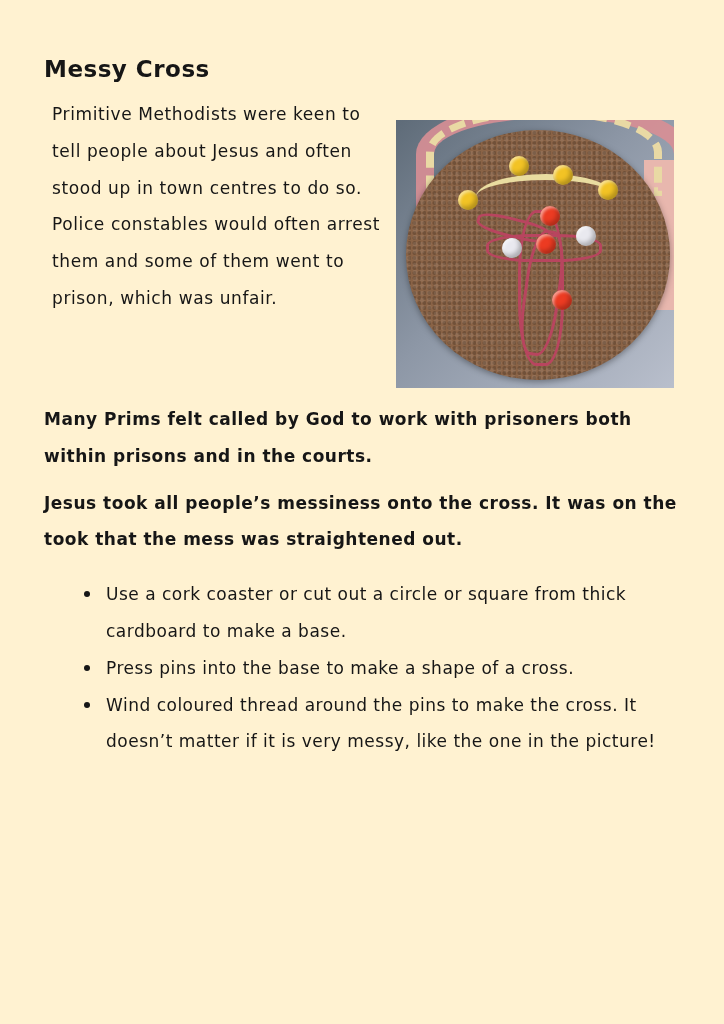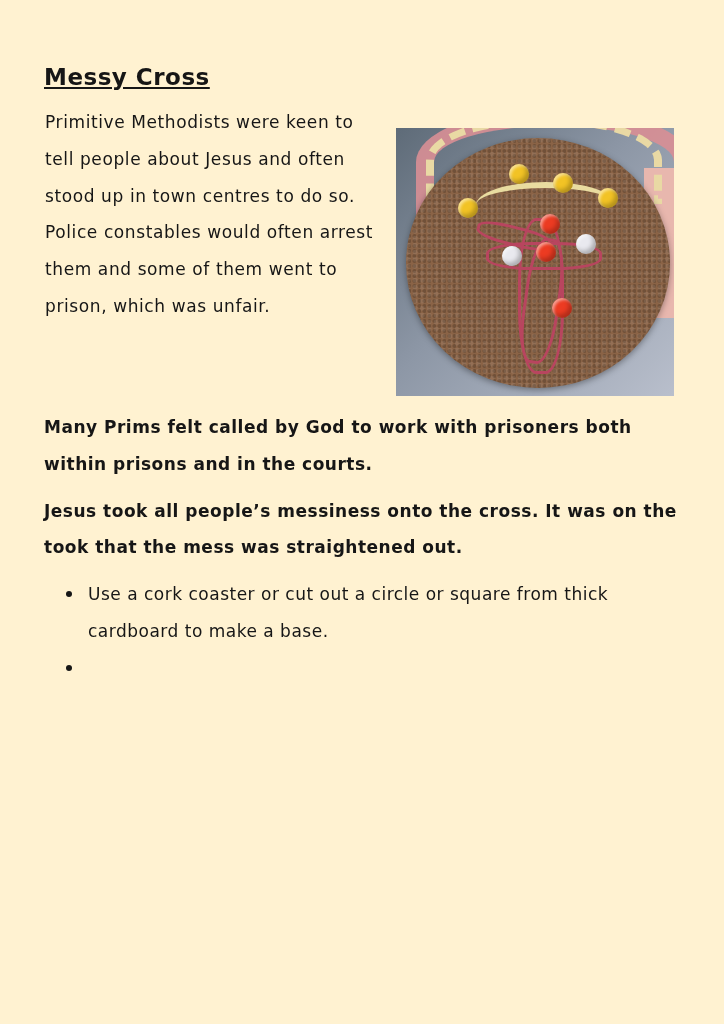--- a/index.html
+++ b/index.html
@@ -19,34 +19,33 @@
     position: absolute;
     left: 44px;
     top: 50px;
     width: 636px;
   }
   .title {
     font-family: "DejaVu Sans", sans-serif;
     font-weight: bold;
     font-size: 23px;
     letter-spacing: 0.5px;
-    margin: 12px 0 12px 0;
+    margin: 4px 0 12px 0;
     line-height: 30px;
-    text-decoration: underline;
   }
   .intro-wrap {
     position: relative;
     height: 305px;
   }
   .intro {
     width: 340px;
     font-size: 17px;
     line-height: 36.8px;
     letter-spacing: 0.6px;
-    margin: 1px;
+    margin: 8px;
   }
   .photo {
     position: absolute;
     left: 352px;
     top: 24px;
     width: 278px;
     height: 268px;
     background: linear-gradient(135deg, #5e6b78 0%, #8d97a6 45%, #b9bfcc 100%);
     overflow: hidden;
   }
@@ -107,21 +106,21 @@
   }
   .para {
     font-size: 17px;
     line-height: 36.8px;
     letter-spacing: 0.5px;
     margin: 0 0 10px 0;
     width: 636px;
     font-weight: bold;
   }
   .steps {
-    margin: 0;
+    margin: 18px;
     padding: 0 0 0 44px;
     list-style: none;
   }
   .steps li {
     position: relative;
     font-size: 17px;
     line-height: 36.8px;
     letter-spacing: 0.5px;
     width: 590px;
   }
@@ -169,15 +168,20 @@
   <p class="para">Many Prims felt called by God to work with prisoners both within prisons and in the courts.</p>
   <p class="para">Jesus took all people’s messiness onto the cross. It was on the took that the mess was straightened out.</p>
 
   <ul class="steps">
     <li>
       <span class="bullet"></span>
       <span>Use a cork coaster or cut out a circle or square from thick cardboard to make a base.</span>
     </li>
     <li>
       <span class="bullet"></span>
+      <span>Press pins into the base to make a shape of a cross.</span>
+    </li>
+    <li>
+      <span class="bullet"></span>
+      <span>Wind coloured thread around the pins to make the cross. It doesn’t matter if it is very messy, like the one in the picture!</span>
     </li>
   </ul>
 </div>
 
 </body></html>

